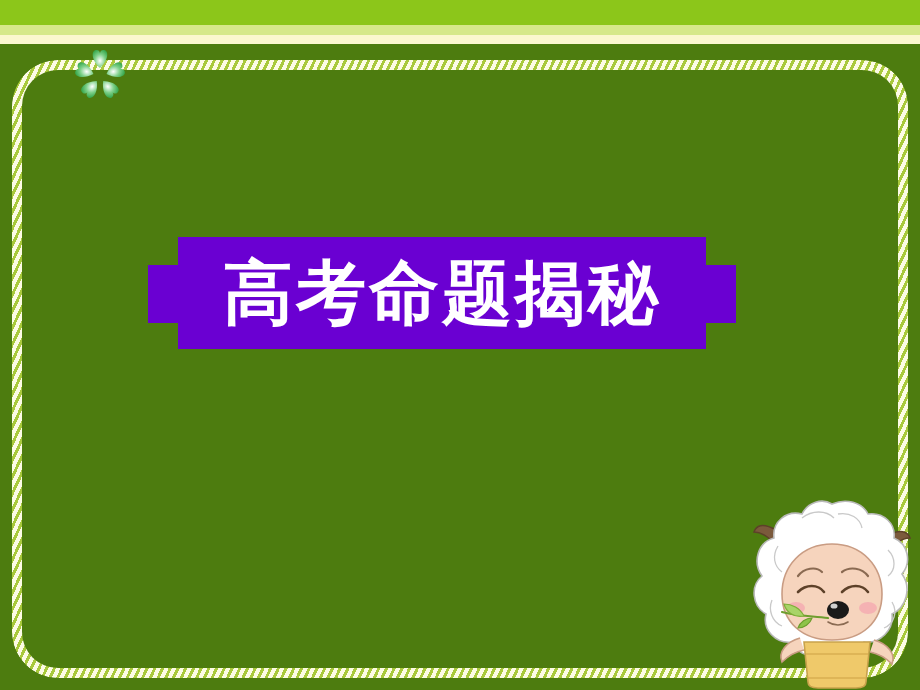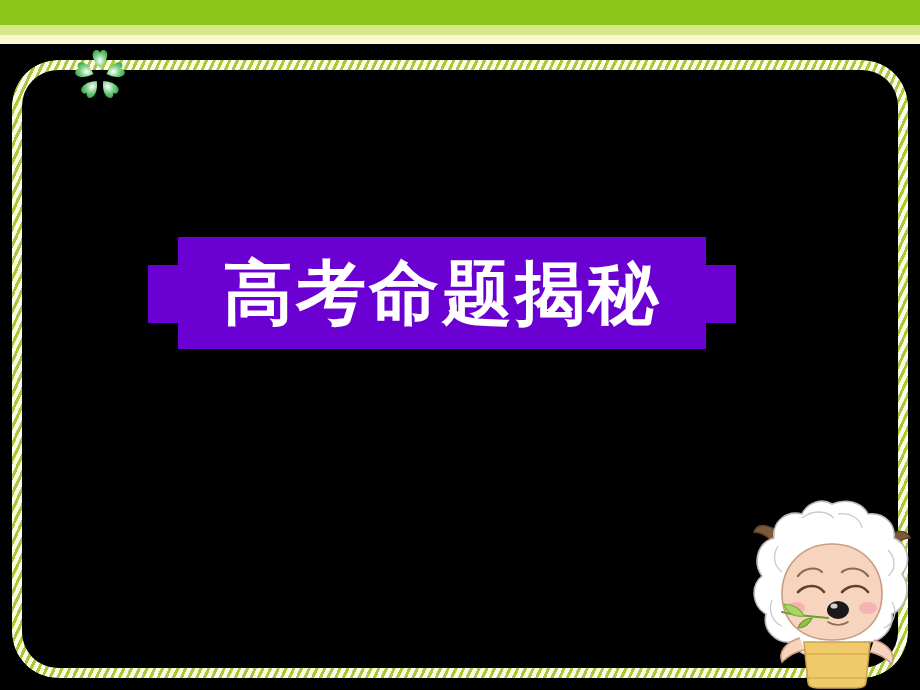--- a/index.html
+++ b/index.html
@@ -5,21 +5,21 @@
   html, body {
     margin: 0;
     padding: 0;
     background: #ffffff;
   }
 
   #slide {
     position: relative;
     width: 920px;
     height: 690px;
-    background: #000000;
+    background: #4d7c0f;
     overflow: hidden;
     font-family: "DejaVu Sans", "Liberation Sans", sans-serif;
   }
 
   
   .band {
     position: absolute;
     left: 0;
     width: 920px;
   }

